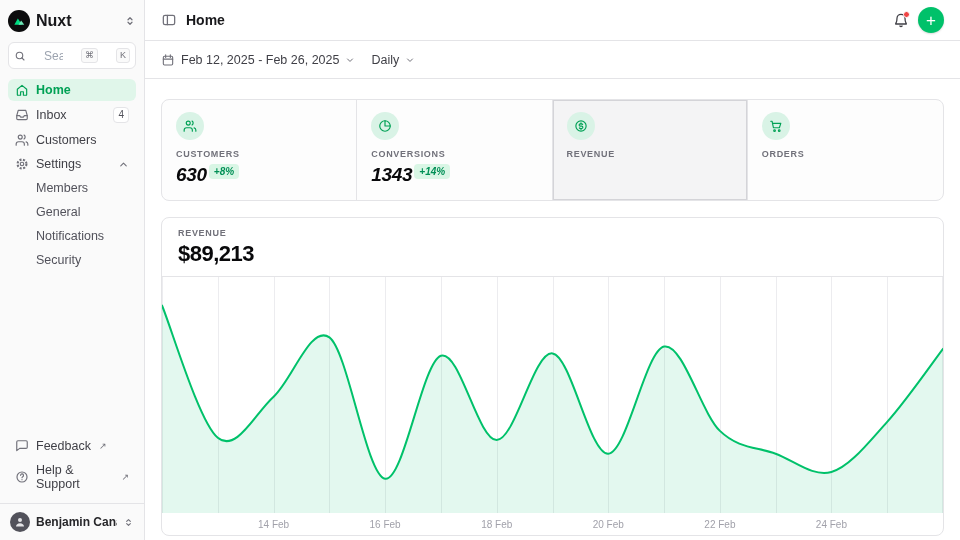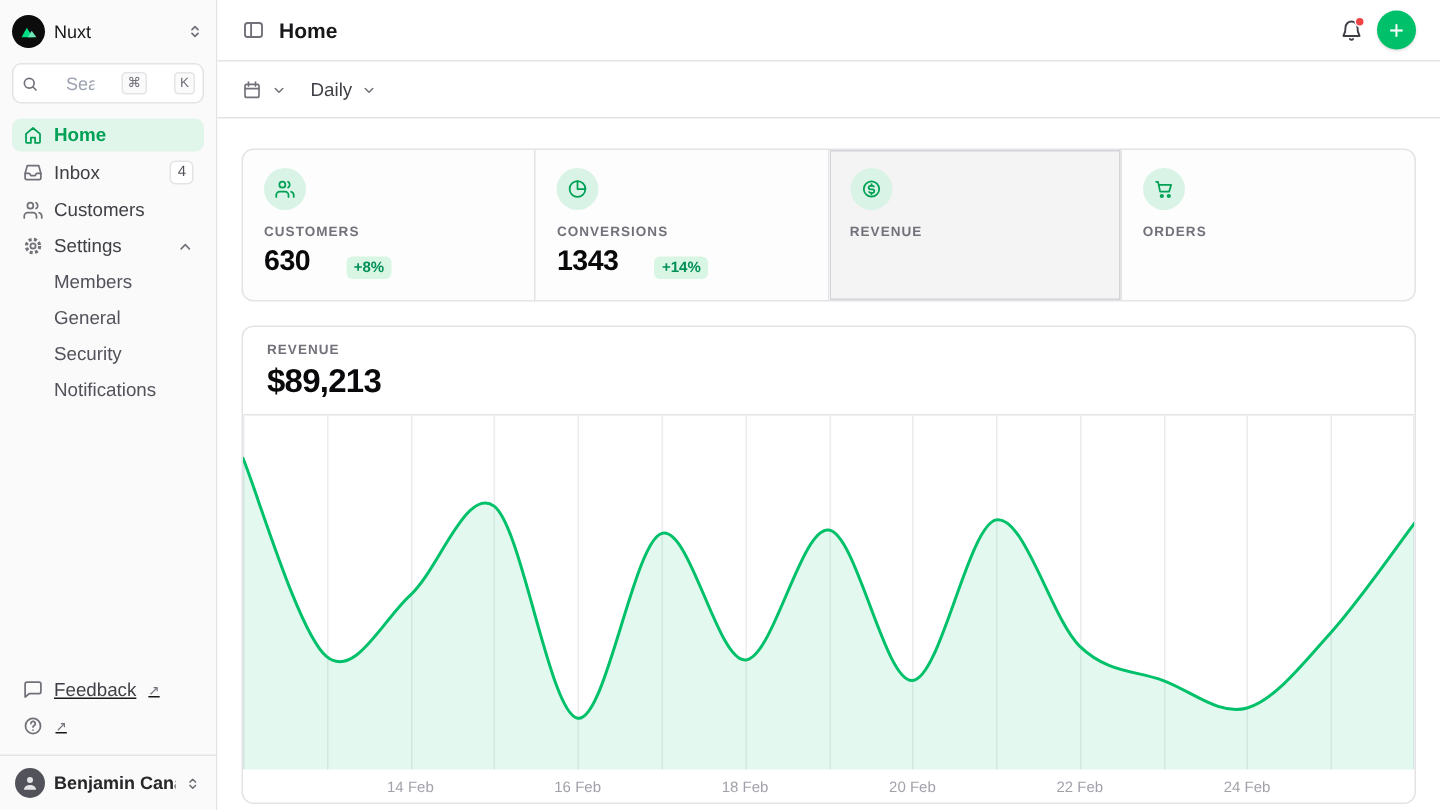--- a/index.html
+++ b/index.html
@@ -4,35 +4,35 @@
 <style>
   * { box-sizing: border-box; margin: 0; padding: 0; }
   html,body { width:960px; height:540px; overflow:hidden; }
   body { font-family:"Liberation Sans", sans-serif; background:#fff; color:#18181b; font-size:13px; }
   .app { display:flex; width:960px; height:540px; }
 
   
   .sidebar { width:145px; min-width:145px; background:#fafafa; border-right:1px solid #e4e4e7; display:flex; flex-direction:column; }
   .sb-top { display:flex; align-items:center; gap:6px; padding:10px 8px 6px 8px; cursor:pointer; }
   .logo { width:22px; height:22px; border-radius:50%; background:#0c0c0d; display:flex; align-items:center; justify-content:center; flex:none; }
-  .ws-name { font-weight:400; font-size:12px; flex:1; color:#18181b; }
+  .ws-name { font-weight:700; font-size:16px; flex:1; color:#18181b; }
   .icon { display:inline-flex; align-items:center; justify-content:center; flex:none; }
   .muted-ic { color:#71717a; }
   .search { margin:4px 8px 10px 8px; height:27px; border:1px solid #e4e4e7; border-radius:6px; background:#fff; display:flex; align-items:center; gap:18px; padding:0 5px; cursor:text; }
   .search-ph { flex:1; font-size:12px; color:#9ca3af; white-space:nowrap; overflow:hidden; }
   kbd { font-family:"Liberation Sans", sans-serif; font-size:9px; color:#71717a; border:1px solid #e4e4e7; background:#fafafa; border-radius:3px; padding:1px 3px; min-width:9px; text-align:center; line-height:1.2; }
   .nav { display:flex; flex-direction:column; gap:2px; padding:0 8px; }
   .nav-item { display:flex; align-items:center; gap:7px; padding:4px 7px; border-radius:6px; font-size:12.5px; color:#3f3f46; cursor:pointer; }
   .nav-item.active { background:#e0f6ea; color:#00a155; font-weight:600; }
   .nav-item .trail { margin-left:auto; }
   .mini-badge { margin-left:auto; font-size:10px; color:#52525b; border:1px solid #e4e4e7; background:#fff; border-radius:4px; padding:0 4px; line-height:1.4; }
   .subnav { display:flex; flex-direction:column; gap:2px; }
   .sub-item { padding:4px 6px 4px 28px; font-size:12.5px; color:#52525b; border-radius:6px; cursor:pointer; }
   .sb-spacer { flex:1; }
-  .sb-footer { display:flex; flex-direction:column; gap:2px; padding:0 8px 8px 8px;text-decoration:underline; }
+  .sb-footer { display:flex; flex-direction:column; gap:2px; padding:0 8px 8px 8px; }
   .ext-arrow { font-size:9px; color:#71717a; margin-left:1px; vertical-align:3px; }
   .user-row { border-top:1px solid #e4e4e7; display:flex; align-items:center; gap:6px; padding:8px 10px; cursor:pointer; }
   .avatar { width:20px; height:20px; border-radius:50%; background:#52525b; display:flex; align-items:center; justify-content:center; color:#e4e4e7; overflow:hidden; flex:none; }
   .user-name { flex:1; font-size:12px; font-weight:600; color:#27272a; white-space:nowrap; overflow:hidden; }
 
   
   .main { flex:1; min-width:0; display:flex; flex-direction:column; background:#fff; }
   .header { height:41px; min-height:41px; border-bottom:1px solid #e4e4e7; display:flex; align-items:center; gap:9px; padding:0 16px; }
   .page-title { font-size:14px; font-weight:700; }
   .hd-spacer { flex:1; }
@@ -42,21 +42,21 @@
   .toolbar { height:38px; min-height:38px; border-bottom:1px solid #e4e4e7; display:flex; align-items:center; gap:16px; padding:0 16px; }
   .tb-btn { display:flex; align-items:center; gap:6px; font-size:12.5px; color:#3f3f46; background:none; border:none; cursor:pointer; font-family:inherit; }
 
   .content { flex:1; min-height:0; display:flex; flex-direction:column; padding:20px 16px 4px 16px; }
   .stats { display:grid; grid-template-columns:repeat(4,1fr); border:1px solid #e4e4e7; border-radius:8px; background:#fdfdfd; overflow:hidden; flex:none; }
   .stat { padding:12px 14px 14px 14px; border-right:1px solid #e4e4e7; cursor:pointer; }
   .stat:last-child { border-right:none; }
   .stat.selected { background:#f4f4f5; box-shadow:inset 0 0 0 1px #d4d4d8; }
   .stat-icon { width:28px; height:28px; border-radius:50%; background:#d9f3e6; color:#00a155; display:flex; align-items:center; justify-content:center; margin-bottom:9px; }
   .stat-label { font-size:9px; font-weight:600; letter-spacing:.7px; color:#71717a; text-transform:uppercase; margin-bottom:5px; }
-  .stat-value-row { display:flex; align-items:flex-end; gap:24px; }
+  .stat-value-row { display:flex; align-items:flex-start; gap:2px;font-style:italic; }
   .stat-value { font-size:19px; font-weight:700; letter-spacing:-.3px; color:#09090b; }
   .delta { font-size:10px; font-weight:700; color:#008f55; background:#d9f6e5; border-radius:4px; padding:2px 5px; }
 
   .chart-card { margin-top:16px; flex:1; min-height:0; border:1px solid #e4e4e7; border-radius:8px; background:#fff; display:flex; flex-direction:column; overflow:hidden; }
   .chart-head { padding:10px 16px 9px 16px; border-bottom:1px solid #e4e4e7; flex:none; }
   .chart-label { font-size:9px; font-weight:600; letter-spacing:.7px; color:#71717a; text-transform:uppercase; margin-bottom:3px; }
   .chart-value { font-size:22px; font-weight:700; letter-spacing:-.5px; color:#09090b; }
   .chart-body { flex:1; min-height:0; position:relative; }
   .chart-body svg { display:block; position:absolute; inset:0; }
 </style>
@@ -139,22 +139,22 @@
         <span class="icon muted-ic trail">
           <svg width="11" height="11" viewBox="0 0 24 24" fill="none" stroke="currentColor" stroke-width="2.4" stroke-linecap="round" stroke-linejoin="round">
               <path d="M6 15l6-6 6 6"></path>
             </svg>
         </span>
       </div>
 
       <div class="subnav">
         <div class="sub-item">Members</div>
         <div class="sub-item">General</div>
+        <div class="sub-item">Notifications</div>
         <div class="sub-item">Security</div>
-        <div class="sub-item">Notifications</div>
       </div>
     </nav>
 
     <div class="sb-spacer"></div>
 
     <div class="sb-footer">
       <div class="nav-item">
         <span class="icon muted-ic">
           <svg width="14" height="14" viewBox="0 0 24 24" fill="none" stroke="currentColor" stroke-width="2" stroke-linecap="round" stroke-linejoin="round">
               <path d="M21 14a2 2 0 0 1-2 2H8l-5 4V5a2 2 0 0 1 2-2h14a2 2 0 0 1 2 2z"></path>
@@ -164,20 +164,21 @@
           <span class="ext-arrow">↗</span>
       </div>
       <div class="nav-item">
         <span class="icon muted-ic">
           <svg width="14" height="14" viewBox="0 0 24 24" fill="none" stroke="currentColor" stroke-width="2" stroke-linecap="round" stroke-linejoin="round">
               <circle cx="12" cy="12" r="8.6"></circle>
               <path d="M9.6 9.2a2.5 2.5 0 1 1 3.7 2.2c-.8.45-1.3.95-1.3 1.8"></path>
               <path d="M12 16.6v.01"></path>
             </svg>
         </span>
+        <span>Help &amp; Support</span>
           <span class="ext-arrow">↗</span>
       </div>
     </div>
 
     <div class="user-row">
       <span class="avatar">
         <svg width="12" height="12" viewBox="0 0 24 24" fill="currentColor">
             <circle cx="12" cy="8" r="4"></circle>
             <path d="M4 21c0-4 3.6-6.5 8-6.5s8 2.5 8 6.5z"></path>
           </svg>
@@ -216,20 +217,21 @@
     </div>
 
     <div class="toolbar">
       <button class="tb-btn">
         <span class="icon muted-ic">
           <svg width="14" height="14" viewBox="0 0 24 24" fill="none" stroke="currentColor" stroke-width="1.9" stroke-linecap="round">
               <rect x="4" y="5.5" width="16" height="15" rx="2"></rect>
               <path d="M8 3v4.5M16 3v4.5M4 10.5h16"></path>
             </svg>
         </span>
+        <span>Feb 12, 2025 - Feb 26, 2025</span>
         <span class="icon muted-ic">
           <svg width="10" height="10" viewBox="0 0 24 24" fill="none" stroke="currentColor" stroke-width="2.4" stroke-linecap="round" stroke-linejoin="round">
               <path d="M6 9.5l6 6 6-6"></path>
             </svg>
         </span>
       </button>
       <button class="tb-btn">
         <span>Daily</span>
         <span class="icon muted-ic">
           <svg width="10" height="10" viewBox="0 0 24 24" fill="none" stroke="currentColor" stroke-width="2.4" stroke-linecap="round" stroke-linejoin="round">

